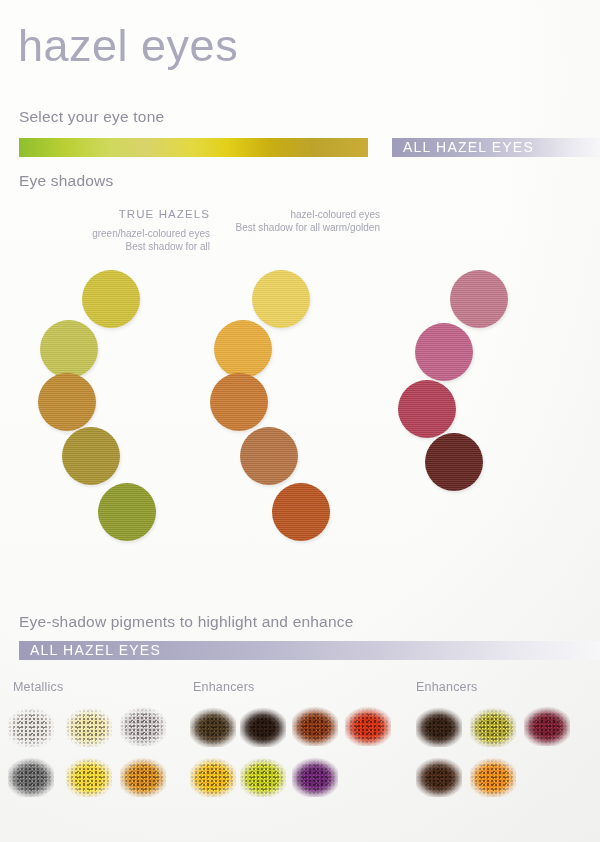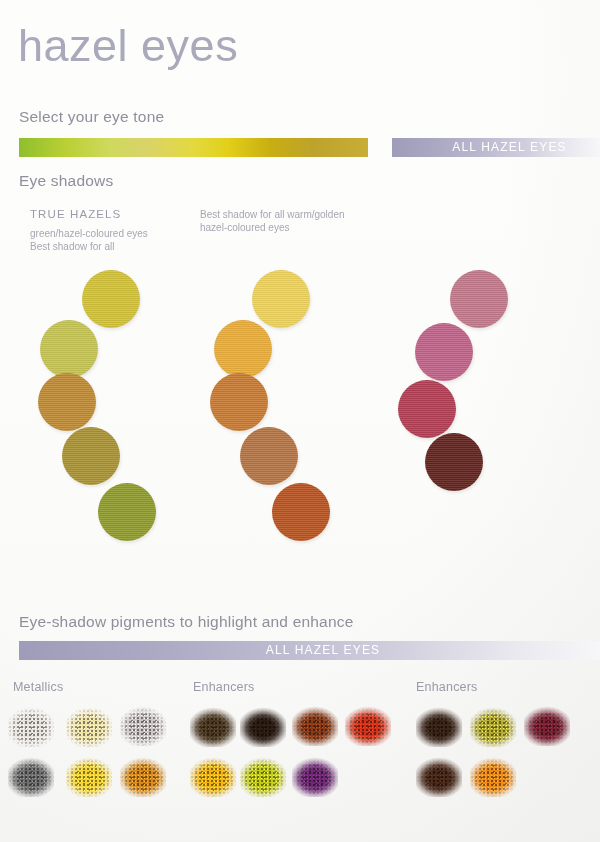--- a/index.html
+++ b/index.html
@@ -74,34 +74,33 @@
     position: absolute;
     height: 19px;
     background: linear-gradient(90deg,
       #9e9cb8 0%,
       #a8a6c0 18%,
       #bab8ce 42%,
       #d2d0de 66%,
       #e9e8ef 85%,
       #f7f7f9 100%);
     color: #ffffff;
-    font-size: 12px;
+    font-size: 14px;
     letter-spacing: 1.2px;
     line-height: 19px;
-    padding-left: 27px;
+    padding-left: 11px;
     white-space: nowrap;
-    text-align: center;
   }
   .badge-top    { left: 392px; top: 138px; width: 208px; }
   .badge-bottom { left: 19px;  top: 641px; width: 581px; }
 
   
   .col-head {
     position: absolute;
-    text-align: left;
+    text-align: right;
     color: #9b9bab;
   }
   .col-head .cname {
     font-size: 11.5px;
     letter-spacing: 1.1px;
     color: #9a9aaa;
     display: block;
     margin-bottom: 7px;
   }
   .col-head .cdesc {
@@ -173,22 +172,22 @@
   <div class="badge badge-top">ALL HAZEL EYES</div>
 
   <div class="sec-label lbl-eyeshadow">Eye shadows</div>
 
   <div class="col-head ch-0">
     <span class="cname">TRUE HAZELS</span>
     <span class="cdesc">green/hazel-coloured eyes</span>
     <span class="cdesc">Best shadow for all</span>
   </div>
   <div class="col-head ch-1">
+    <span class="cdesc">hazel-coloured eyes</span>
     <span class="cdesc">Best shadow for all warm/golden</span>
-    <span class="cdesc">hazel-coloured eyes</span>
   </div>
 
   <div class="circles" id="circles">
       <div class="swatch-circle" title="TRUE HAZELS – yellow-gold" style="left: 82px; top: 0px; background-color: rgb(210, 193, 58);"></div>
       <div class="swatch-circle" title="TRUE HAZELS – chartreuse-gold" style="left: 40px; top: 50px; background-color: rgb(197, 196, 84);"></div>
       <div class="swatch-circle" title="TRUE HAZELS – copper-bronze" style="left: 38px; top: 103px; background-color: rgb(191, 138, 50);"></div>
       <div class="swatch-circle" title="TRUE HAZELS – olive-gold" style="left: 62px; top: 157px; background-color: rgb(169, 146, 50);"></div>
       <div class="swatch-circle" title="TRUE HAZELS – olive-green" style="left: 98px; top: 213px; background-color: rgb(143, 155, 43);"></div>
       <div class="swatch-circle" title="GOLDS – pale-gold" style="left: 252px; top: 0px; background-color: rgb(236, 210, 92);"></div>
       <div class="swatch-circle" title="GOLDS – amber-gold" style="left: 214px; top: 50px; background-color: rgb(232, 173, 60);"></div>

